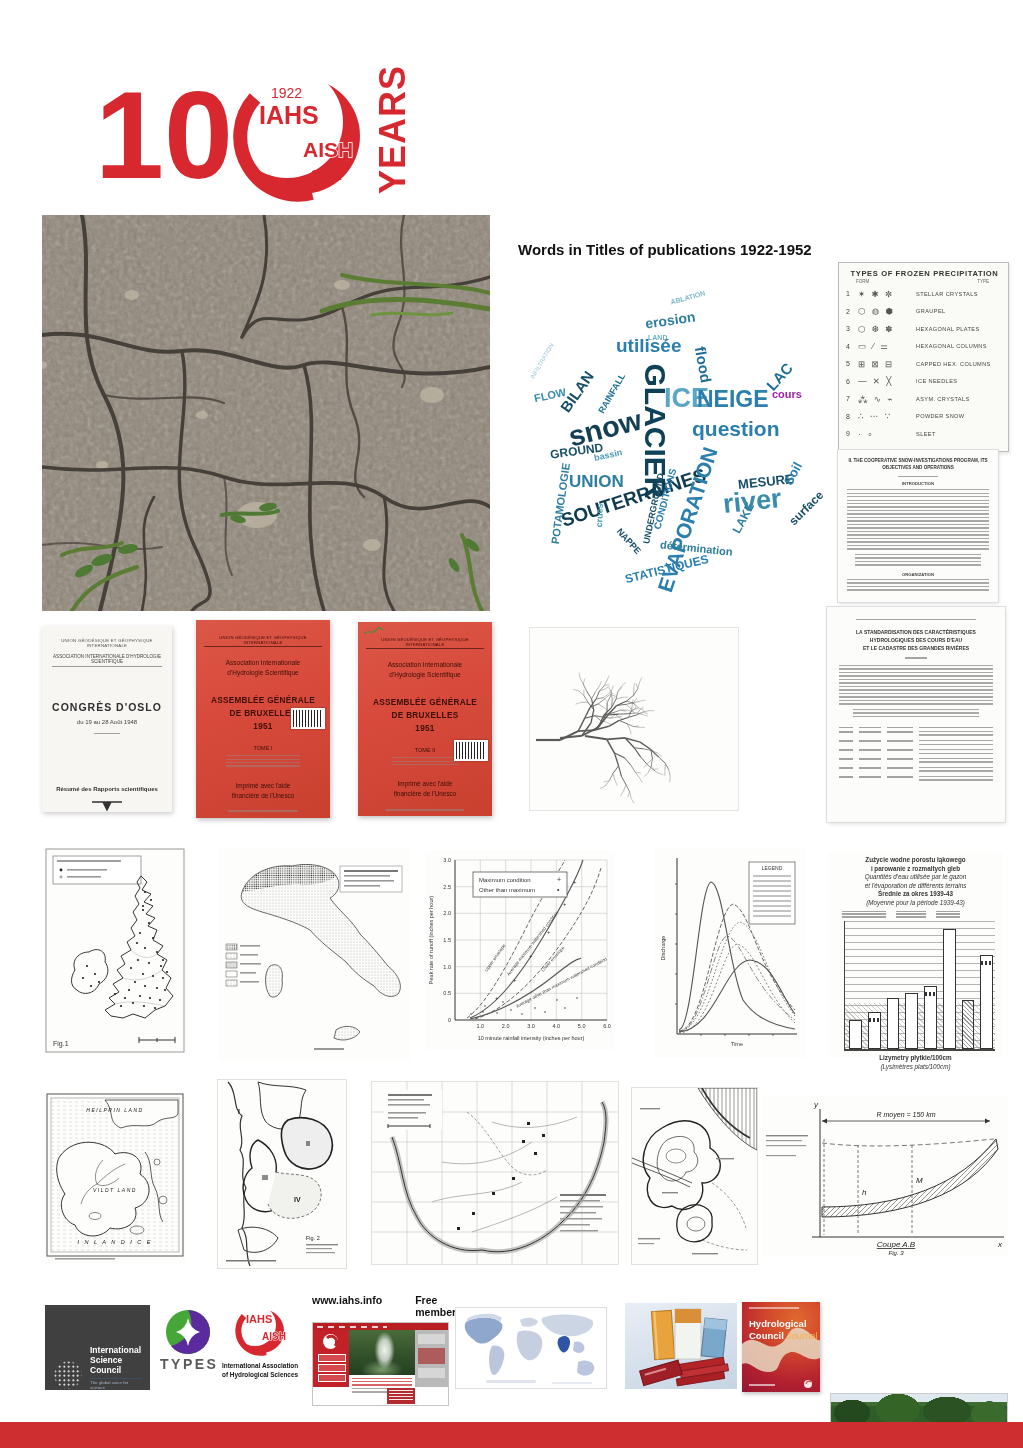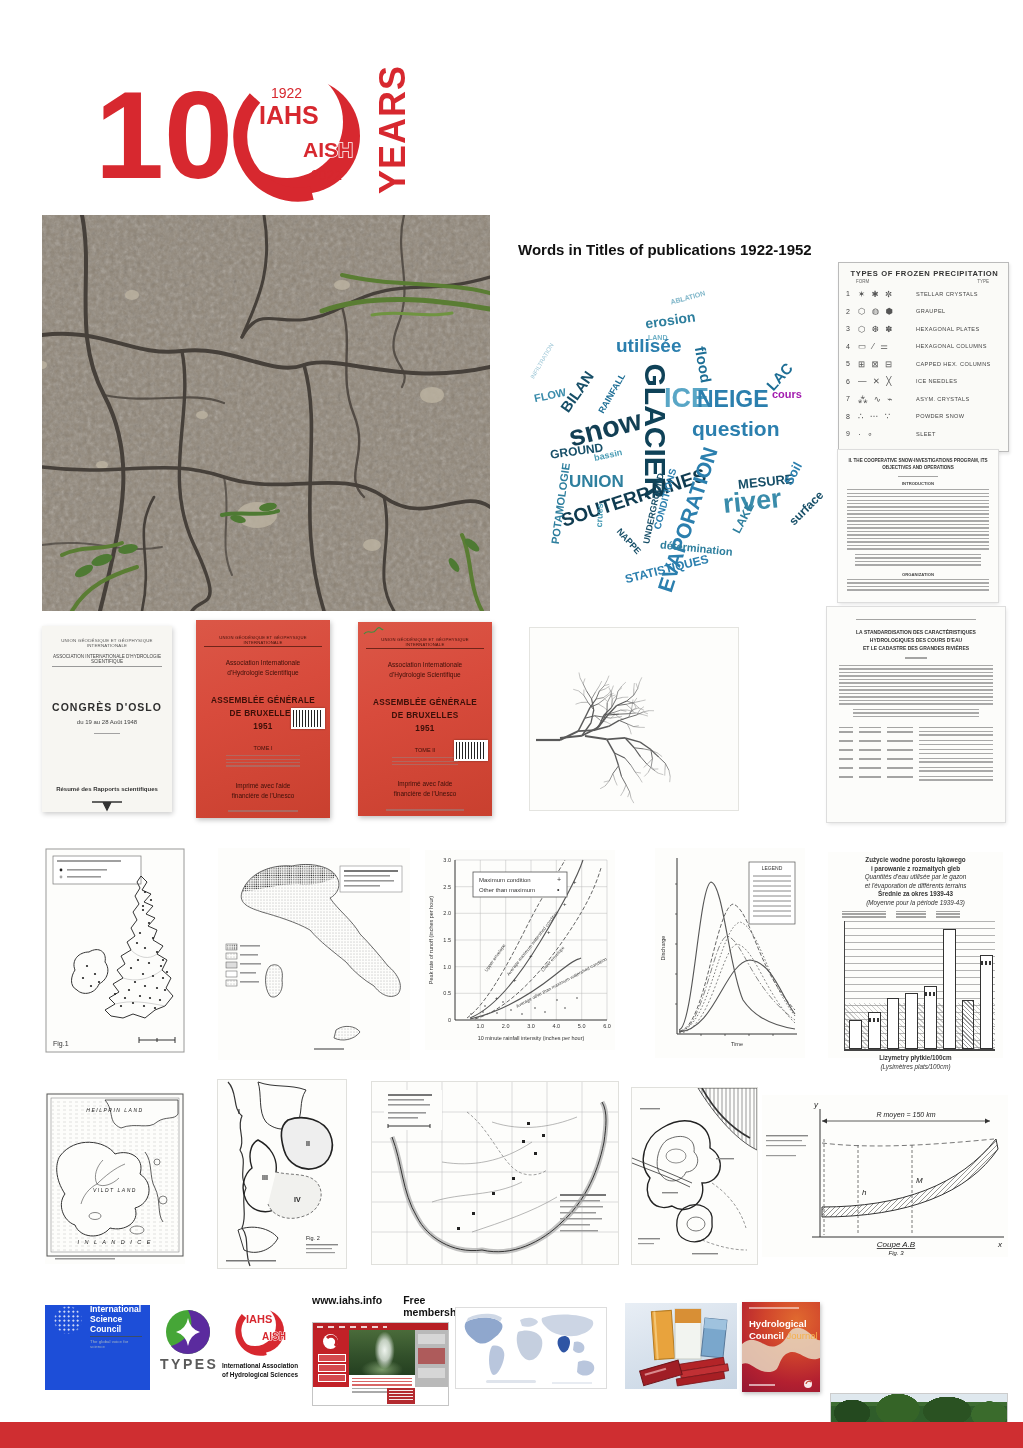--- a/index.html
+++ b/index.html
@@ -49,29 +49,29 @@
   .bar-band{position:absolute;left:0;right:0;bottom:0;height:46px;
      background:repeating-linear-gradient(45deg,rgba(140,140,140,.45) 0 1px,transparent 1px 3.5px);}
   .bars{position:absolute;left:4px;right:2px;bottom:0;top:0;display:flex;align-items:flex-end;gap:6px;justify-content:space-between;}
   .bcbar{width:15px;background:#fff;border:1px solid #333;box-sizing:border-box;position:relative;}
   .bcbar.dash::after{content:"";position:absolute;left:0;right:0;top:5px;height:4px;
      background:repeating-linear-gradient(90deg,#333 0 2px,transparent 2px 4px);}
   .bcbar.hatch{background:repeating-linear-gradient(45deg,#999 0 1px,#fff 1px 3px);}
   .bc-title{font-size:6.3px;text-align:center;line-height:1.35;color:#333;font-style:italic;}
   .bc-title .pl{font-weight:bold;font-style:normal;}
   
-  .isc{background:#1d4ed8;color:#fff;display:flex;align-items:flex-start;gap:7px;padding:0 8px;box-sizing:border-box;}
+  .isc{background:#404040;color:#fff;display:flex;align-items:flex-end;gap:7px;padding:0 8px;box-sizing:border-box;}
   .isc .globe{width:30px;height:30px;border-radius:50%;flex:none;
      background:radial-gradient(circle,#fff .8px,transparent 1.1px) 0 0/4.5px 4.5px;
      -webkit-mask:radial-gradient(circle,#000 60%,transparent 68%); mask:radial-gradient(circle,#000 60%,transparent 68%);}
   .isc .t1{font-size:8.5px;font-weight:bold;line-height:1.15;}
   .isc .t2{font-size:4.4px;color:#9fb0c4;margin-top:2px;border-top:.5px solid #3b4d68;padding-top:1.5px;}
   .iugg-txt{font-size:14px;font-weight:bold;color:#5a5a5a;letter-spacing:2.5px;text-align:center;}
   .iahs-cap{font-size:6.4px;font-weight:bold;color:#111;line-height:1.35;text-align:left;}
-  .web-head{font-size:10.5px;font-weight:bold;color:#111;display:flex;gap:21px;}
+  .web-head{font-size:10.5px;font-weight:bold;color:#111;display:flex;gap:33px;}
   .webshot{border:1px solid #c5c5c5;background:#fff;position:relative;overflow:hidden;}
   .crowd i{position:absolute;width:3px;height:5px;border-radius:1px;display:block;}
   .journal{background:radial-gradient(circle at 70% 20%,#e06a2f 0%,#d1452c 35%,#b32030 70%,#941732 100%);
      position:relative;overflow:hidden;box-shadow:1px 2px 4px rgba(0,0,0,.25);}
   .journal .jt{position:absolute;left:7px;top:16px;color:#fff;font-weight:bold;font-size:9.5px;line-height:1.25;}
   .journal .jt .orange{color:#f5b04a;font-weight:normal;}
   .redbar{background:#cf2e31;}
   .groupphoto{position:relative;overflow:hidden;border:1px solid #ccc;
      background:linear-gradient(180deg,#dfe8ee 0 9%,#3e6d33 9% 14%,#2f5d2a 14% 52%,#6fae3e 52% 78%,#5d9c33 78% 100%);}
   .groupphoto .trees{position:absolute;inset:0;background:

